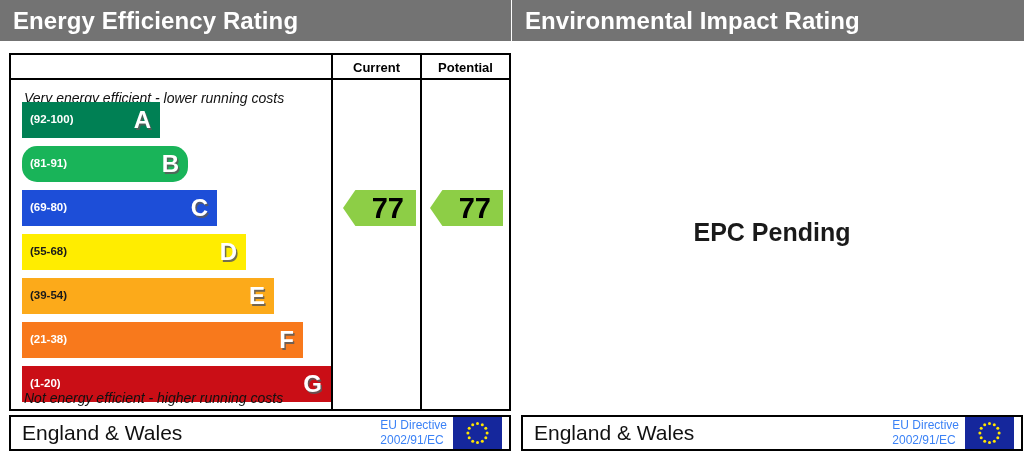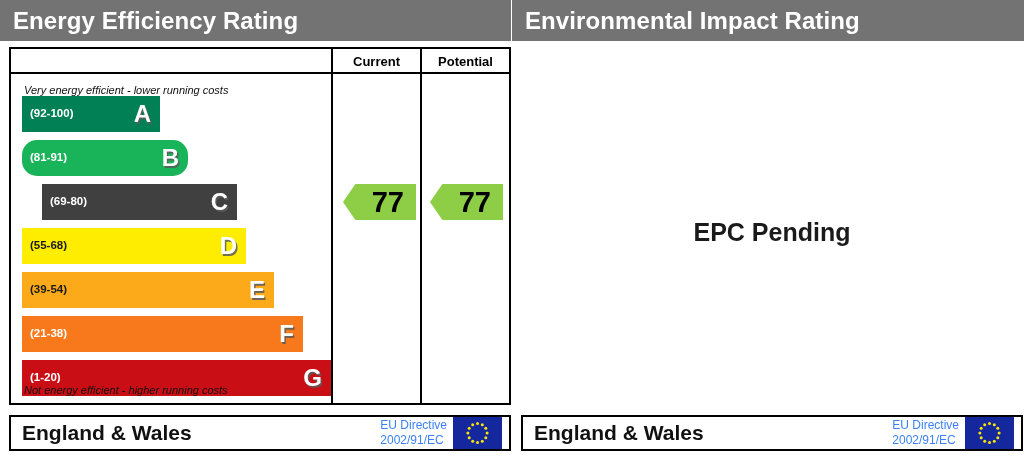--- a/index.html
+++ b/index.html
@@ -46,21 +46,21 @@
     font-size: 24px;
     font-weight: bold;
     letter-spacing: 0.1px;
     white-space: nowrap;
   }
 
   
   .chart-box {
     position: absolute;
     left: 9px;
-    top: 47px;
+    top: 53px;
     width: 502px;
     height: 358px;
     border: 2px solid #000000;
     box-sizing: border-box;
     background: #ffffff;
   }
 
   
   .chart-head {
     position: absolute;
@@ -101,21 +101,21 @@
   .bands-area {
     position: absolute;
     left: 0;
     top: 25px;
     width: 320px;
     height: 329px;
   }
   .caption {
     position: absolute;
     left: 13px;
-    font-size: 11px;
+    font-size: 14px;
     font-style: italic;
     color: #111111;
     white-space: nowrap;
   }
   .caption.top { top: 10px; }
   .caption.bottom { top: 310px; }
 
   .band {
     position: absolute;
     left: 11px;
@@ -190,21 +190,21 @@
     border: 2px solid #000000;
     box-sizing: border-box;
     background: #ffffff;
   }
   .footer .region {
     position: absolute;
     left: 11px;
     top: 50%;
     transform: translateY(-50%);
     font-size: 21px;
-    font-weight: bold;
+    font-weight: normal;
     color: #111111;
     white-space: nowrap;
   }
   .footer .directive {
     position: absolute;
     right: 62px;
     top: 50%;
     transform: translateY(-50%);
     font-size: 12px;
     line-height: 15px;
@@ -261,21 +261,21 @@
         <div class="band light" style="top:22px; width:138px; background:#008054;">
           <span class="range">(92-100)</span>
           <span class="letter">A</span>
         </div>
 
         <div class="band light" style="top:66px; width:166px; background:#19b459;border-radius:15px;">
           <span class="range">(81-91)</span>
           <span class="letter">B</span>
         </div>
 
-        <div class="band light" style="top:110px; width:195px; background:#404040;margin-left:20px;">
+        <div class="band light" style="top:110px; width:195px; background:#1d4ed8;">
           <span class="range">(69-80)</span>
           <span class="letter">C</span>
         </div>
 
         <div class="band dark" style="top:154px; width:224px; background:#ffed00;">
           <span class="range">(55-68)</span>
           <span class="letter">D</span>
         </div>
 
         <div class="band dark" style="top:198px; width:252px; background:#fcaa1a;">

